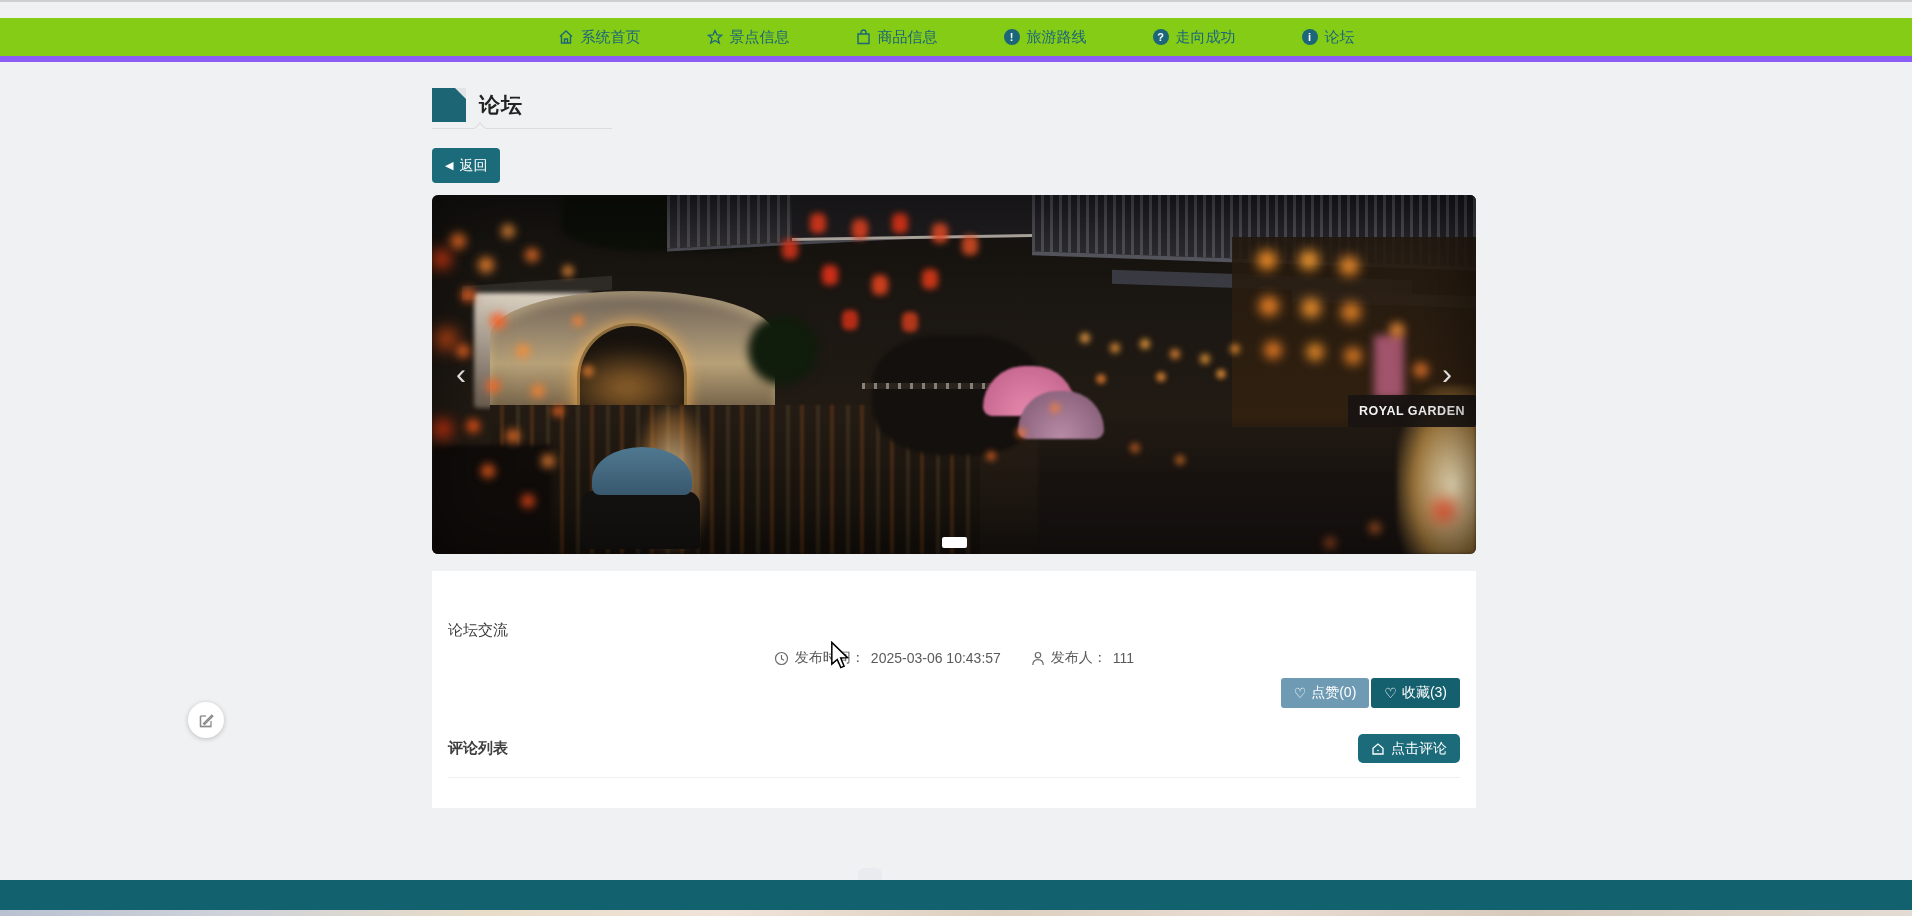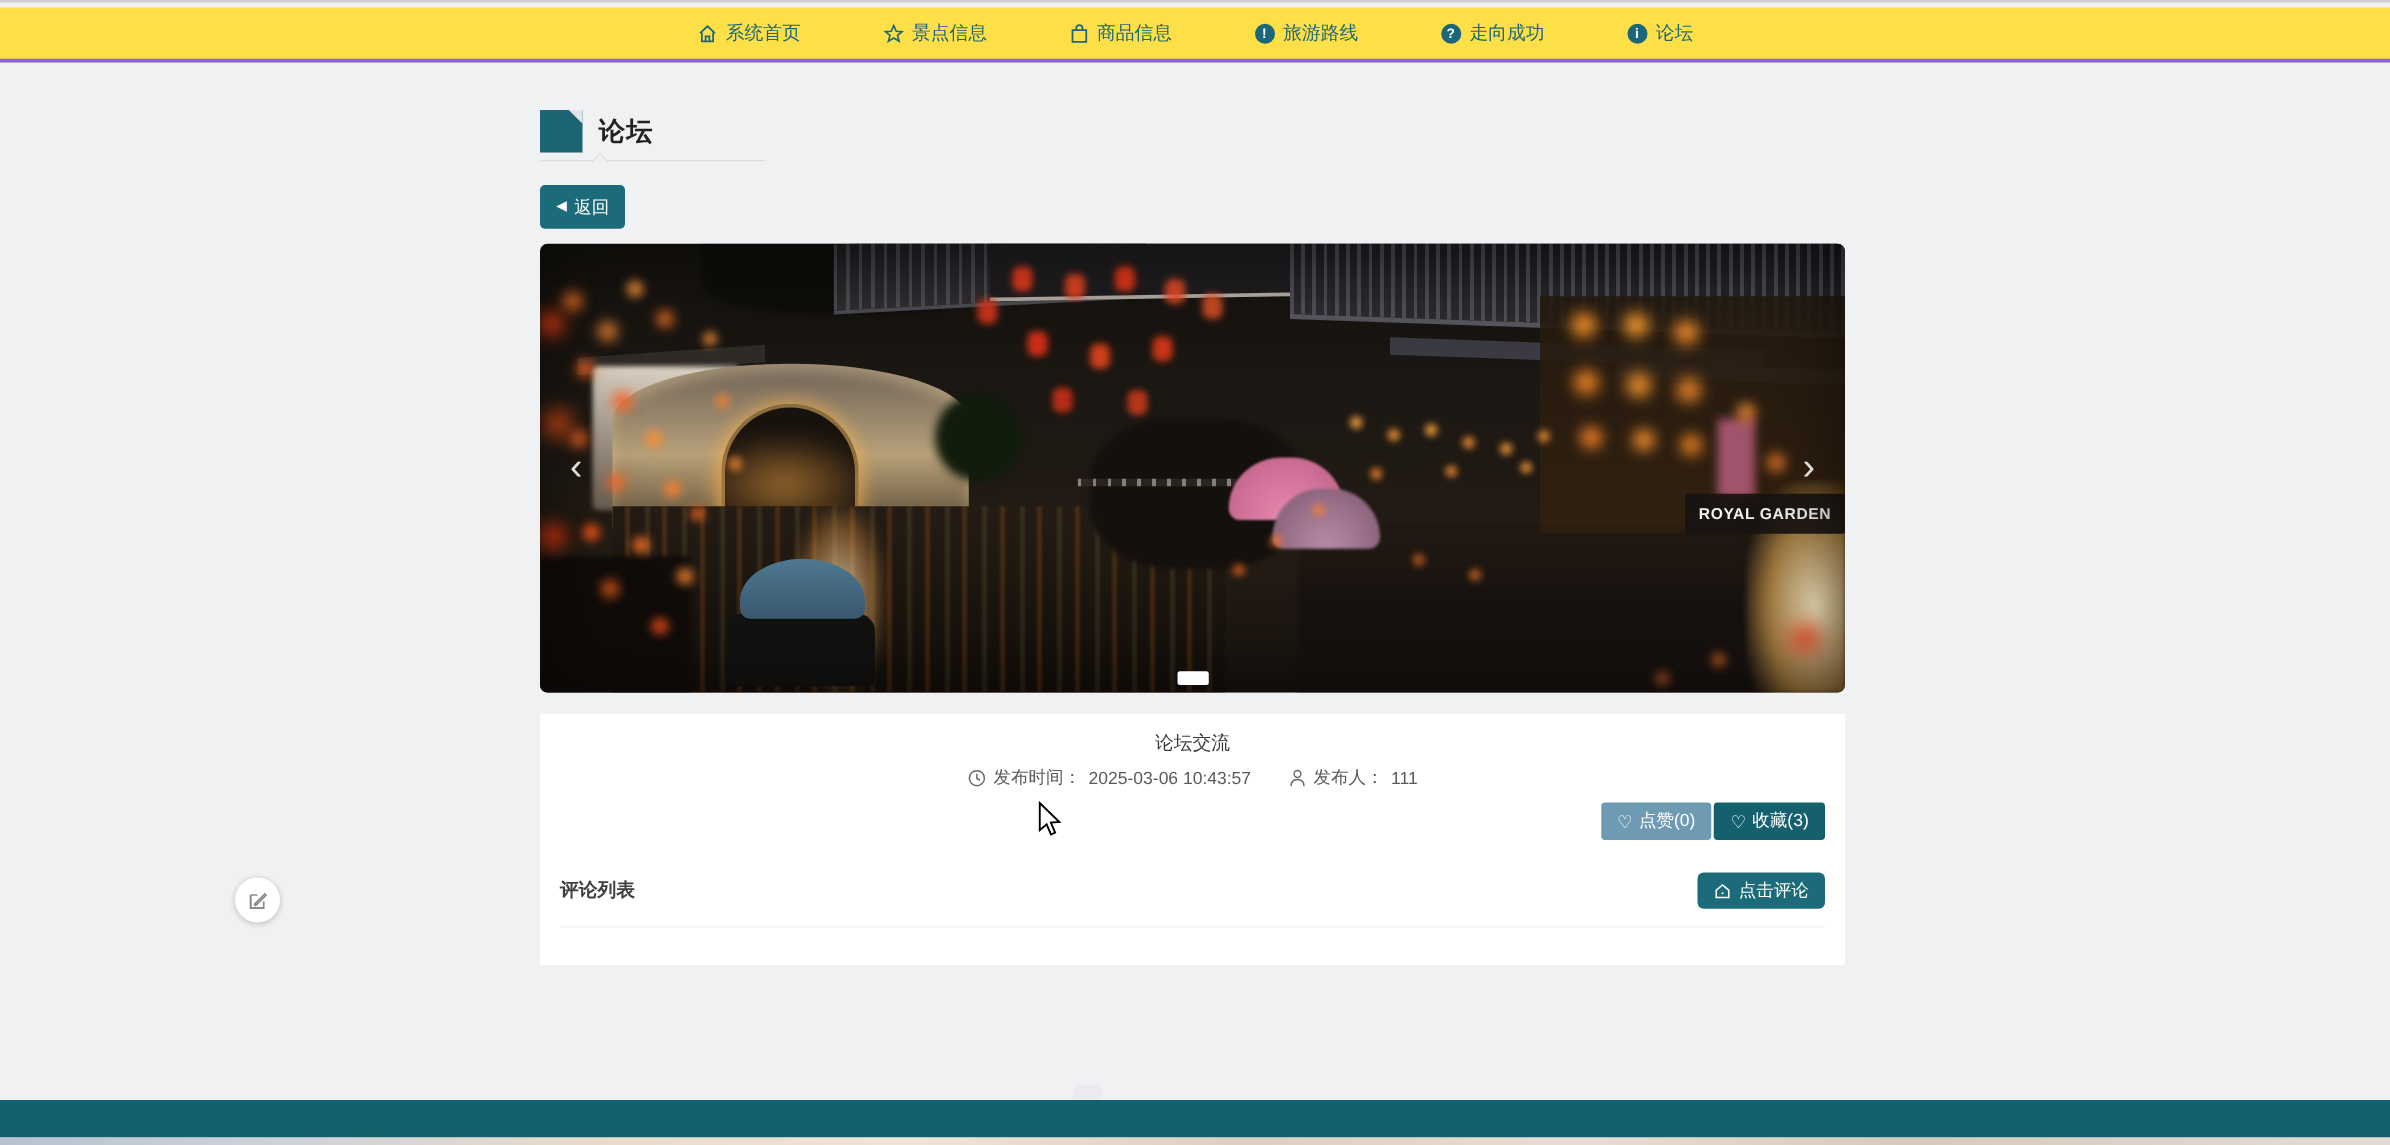--- a/index.html
+++ b/index.html
@@ -2,21 +2,21 @@
 <html><head>
 <meta charset="utf-8">
 <style>
   * { margin:0; padding:0; box-sizing:border-box; }
   html,body { width:1912px; height:916px; overflow:hidden; }
   body { font-family:"Liberation Sans","DejaVu Sans",sans-serif; background:#f0f1f2; position:relative; }
 
   .top-strip { position:absolute; left:0; top:0; width:100%; height:2px; background:#cfcfcf; }
 
   
-  .navbar { position:absolute; left:0; top:6px; width:100%; height:44px; background:#fde047; border-bottom:3px solid #8b5cf6; display:flex; align-items:center; justify-content:center; }
+  .navbar { position:absolute; left:0; top:18px; width:100%; height:44px; background:#84cc16; border-bottom:6px solid #8b5cf6; display:flex; align-items:center; justify-content:center; }
   .nav-inner { display:flex; gap:66px; align-items:center; }
   .nav-item { display:flex; align-items:center; gap:7px; color:#1c667a; font-size:15px; cursor:pointer; }
   .nav-item svg { display:block; }
   .nav-badge { width:16px; height:16px; border-radius:50%; background:#1c667a; color:#fff; font-size:11px; font-weight:bold; display:flex; align-items:center; justify-content:center; font-style:normal; }
 
   
   .content { position:absolute; left:432px; top:46px; width:1044px; }
 
   .title-row { margin-top:42px; display:flex; align-items:center; gap:13px; height:34px; }
   .title-icon { width:34px; height:34px; background:#1b6574; position:relative; }
@@ -77,21 +77,21 @@
     box-shadow:650px 140px 6px 2px rgba(255,170,70,.85),680px 150px 6px 2px rgba(255,160,60,.8),710px 146px 6px 2px rgba(255,170,65,.85),740px 156px 6px 2px rgba(255,150,55,.8),770px 161px 6px 2px rgba(255,165,60,.8),800px 151px 6px 2px rgba(255,155,55,.75),666px 181px 5px 2px rgba(255,140,50,.7),726px 179px 5px 2px rgba(255,150,55,.7),786px 176px 5px 2px rgba(255,160,60,.7),620px 210px 6px 2px rgba(255,130,45,.7),586px 235px 6px 2px rgba(255,120,40,.7),556px 258px 6px 2px rgba(255,110,35,.65),700px 250px 6px 2px rgba(255,120,40,.6),745px 262px 6px 2px rgba(255,130,45,.6),1009px 313px 16px 8px rgba(255,60,25,.85),940px 330px 8px 3px rgba(255,120,45,.6),895px 345px 8px 3px rgba(255,110,40,.55); }
 
   .vignette { left:0; top:0; width:100%; height:100%; box-shadow:inset 0 0 70px rgba(0,0,0,.55); pointer-events:none; }
 
   .car-prev, .car-next { top:162px; width:30px; height:36px; color:rgba(255,255,255,.85); font-size:30px; line-height:34px; text-align:center; cursor:pointer; z-index:5; }
   .car-prev { left:14px; } .car-next { right:14px; }
   .car-dot { left:510px; bottom:6px; width:25px; height:11px; background:#fff; border-radius:2px; cursor:pointer; z-index:5; }
 
   
   .card { margin-top:17px; background:#fff; width:1044px; padding:14px 16px 30px 16px; }
-  .post-title { text-align:center; font-size:15px; color:#3a3a3a; }
+  .post-title { text-align:left; font-size:15px; color:#3a3a3a;margin-top:36px; }
   .post-meta { margin-top:9px; text-align:right; font-size:14px; color:#5a5a5a; display:flex; justify-content:center; align-items:center; gap:6px; }
   .meta-gap { width:18px; }
   .post-meta svg { display:block; }
   .action-row { margin-top:11px; display:flex; justify-content:flex-end; gap:2px; }
   .btn-like, .btn-fav { display:inline-flex; align-items:center; gap:5px; height:30px; padding:0 13px; color:#fff; font-size:14px; border:none; border-radius:3px; cursor:pointer; }
   .btn-like { background:#6e9bb3; }
   .btn-fav { background:#14606f; }
   .heart { font-size:14px; }
   .post-content { margin-top:22px; font-size:15px; color:#1e1e1e; line-height:24px; word-break:break-all; text-align:left; }
   .comments-row { margin-top:26px; display:flex; justify-content:space-between; align-items:center; }

